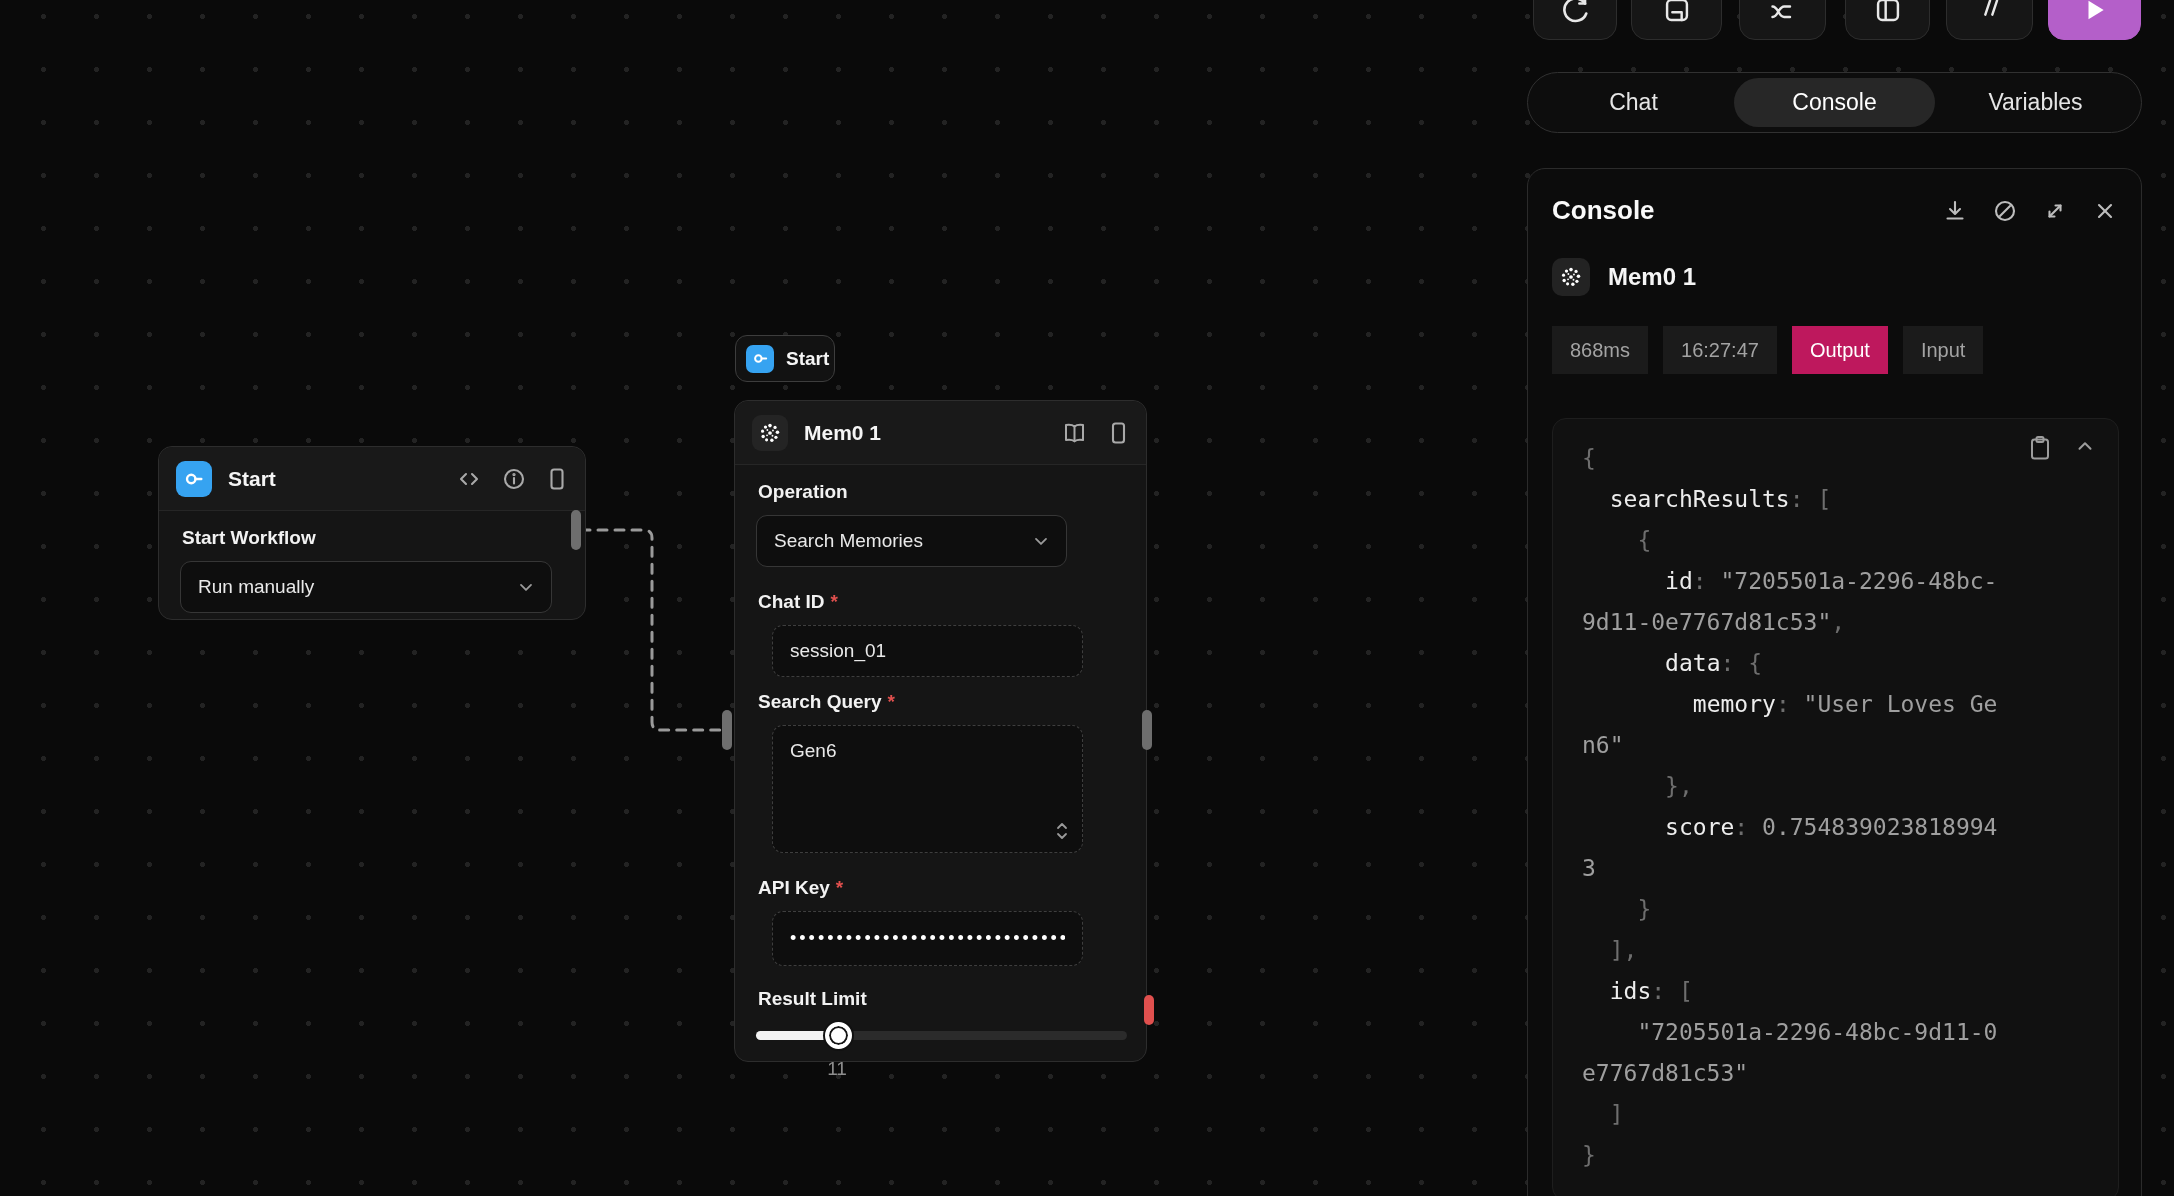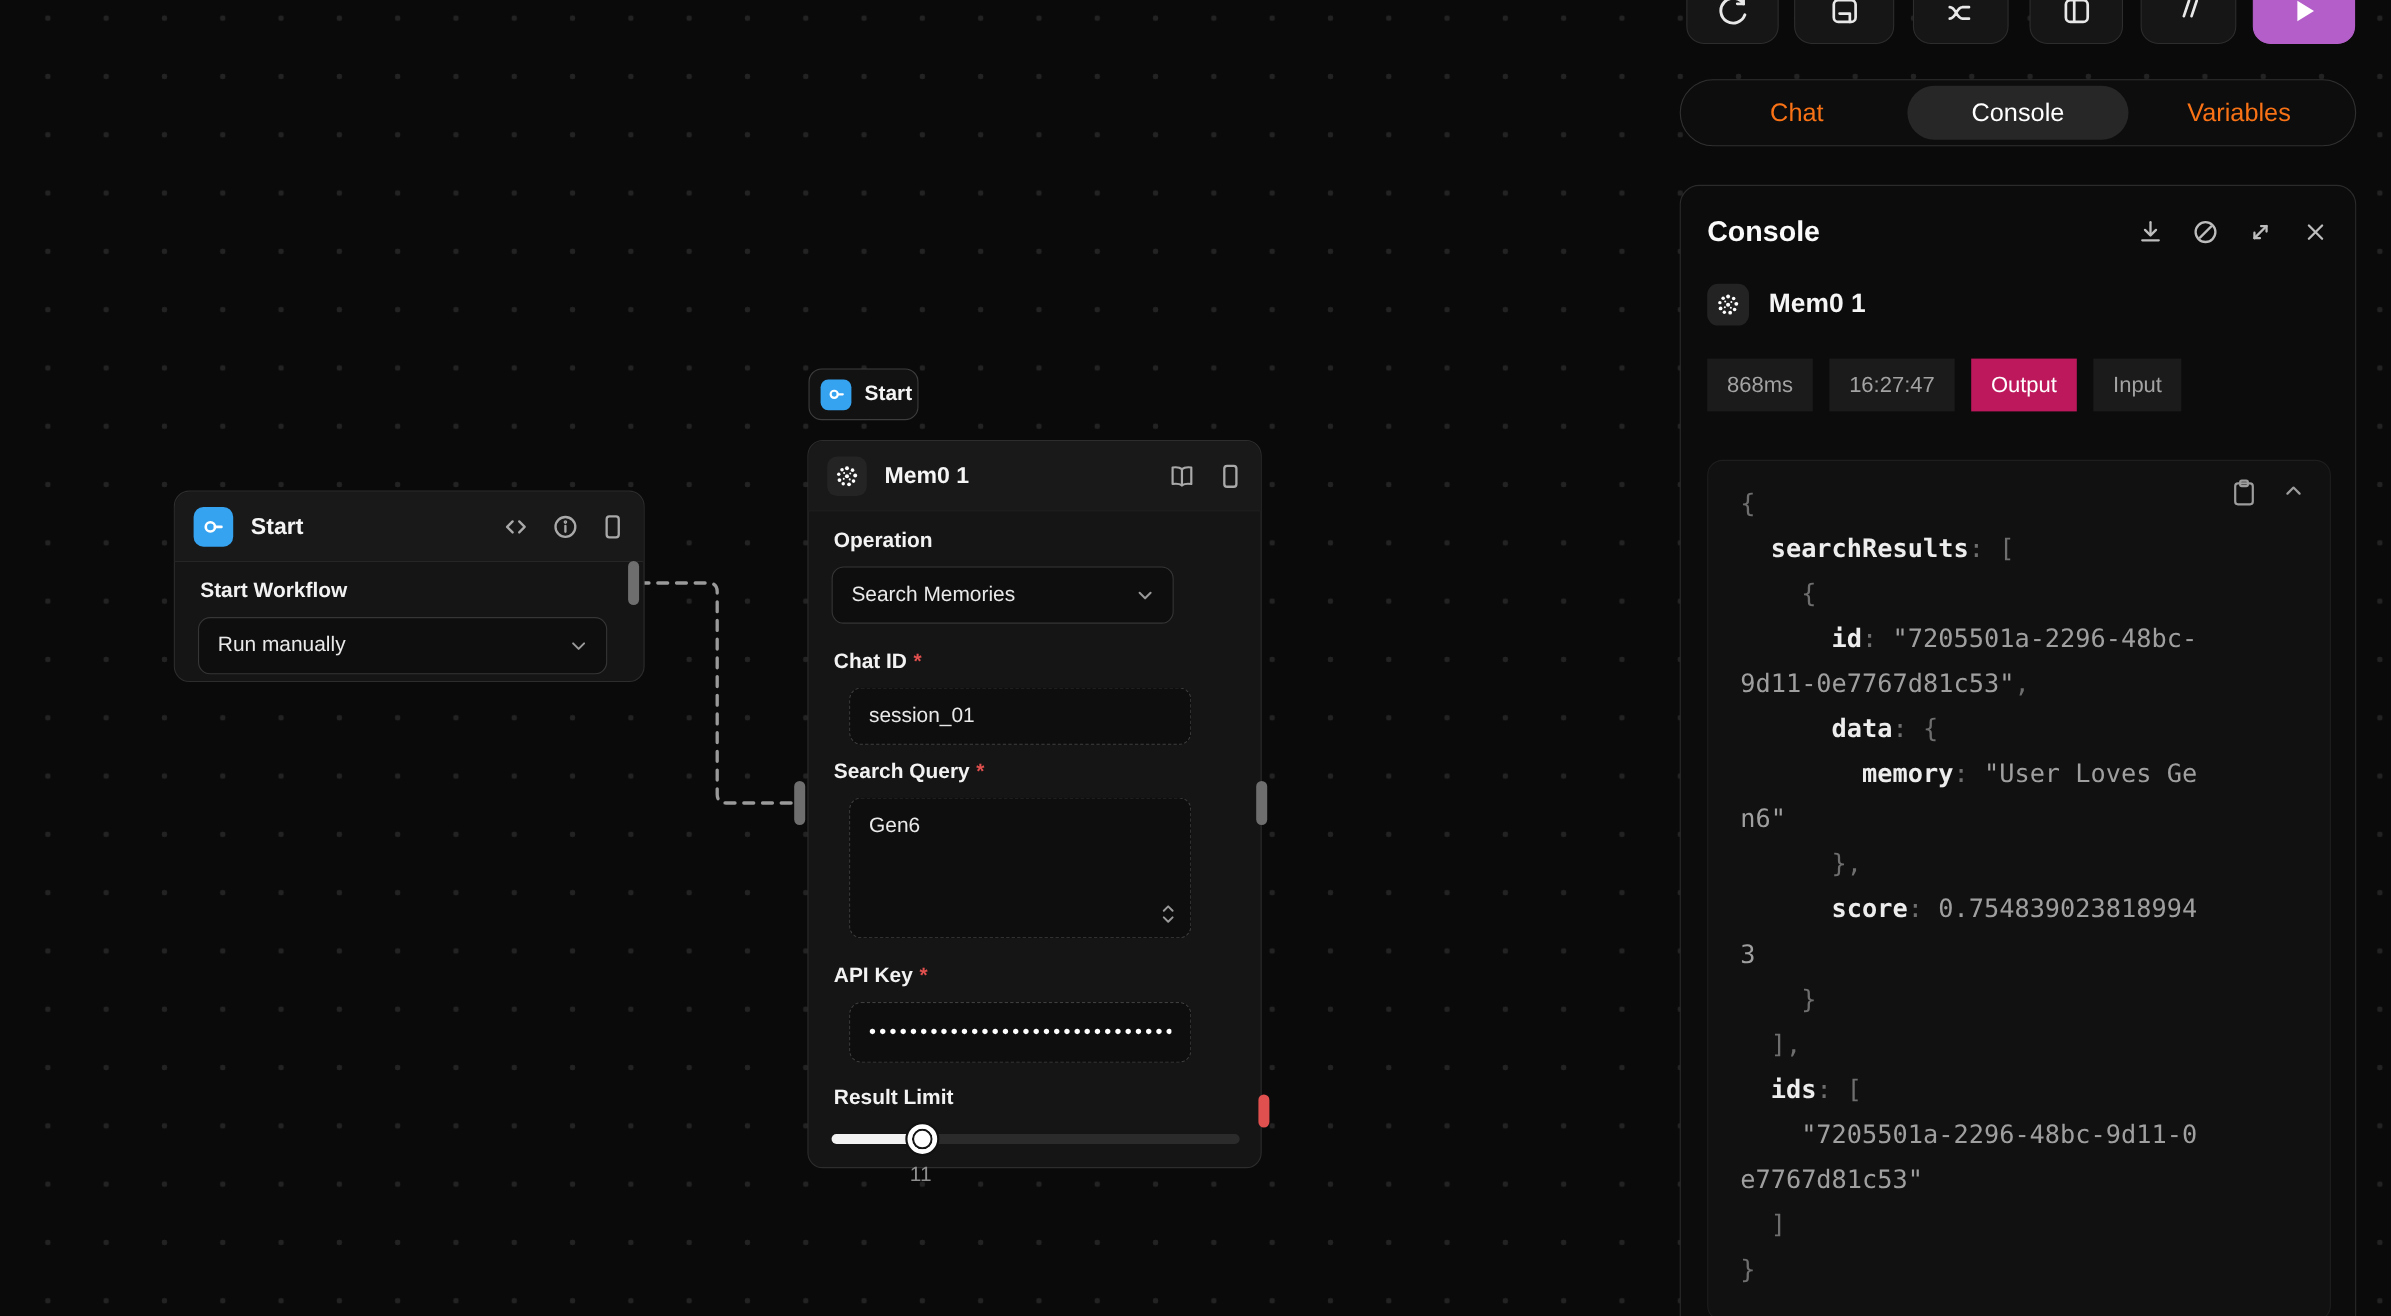--- a/index.html
+++ b/index.html
@@ -51,40 +51,40 @@
 
   
   .toolbar-btn { position:absolute; top:-26px; height:66px; width:84px; background:#161616;
     border:1px solid #2d2d2d; border-radius:16px; display:flex; justify-content:center; overflow:hidden; }
   .toolbar-btn .bi { margin-top:21px; color:#e8e8e8; }
   .toolbar-btn.run { background:#b45fc9; border-color:#b45fc9; width:93px; }
 
   .tabsbar { position:absolute; left:1527px; top:72px; width:615px; height:61px; background:#0d0d0d;
     border:1px solid #313131; border-radius:31px; display:flex; align-items:center; padding:5px; }
   .tab { flex:1 1 0; height:49px; display:flex; align-items:center; justify-content:center;
-    font-size:23px; color:#f97316; border-radius:25px; }
+    font-size:23px; color:#e5e5e5; border-radius:25px; }
   .tab.active { background:#272727; color:#ffffff; font-weight:400; }
 
   .panel { position:absolute; left:1527px; top:168px; width:615px; height:1060px; background:#0c0c0c;
     border:1px solid #2b2b2b; border-radius:18px; padding:0 24px; }
   .panel-titlerow { display:flex; align-items:center; margin-top:26px; }
   .panel-title { font-size:26px; font-weight:700; color:#fafafa; flex:1 1 auto; }
   .panel-icons { display:flex; align-items:center; gap:26px; color:#bdbdbd; }
   .entry-row { display:flex; align-items:center; gap:18px; margin-top:32px; }
   .mem0-tile { width:38px; height:38px; border-radius:10px; background:#232323; display:flex; align-items:center; justify-content:center; }
   .entry-name { font-size:24px; font-weight:700; color:#f5f5f5; }
   .badge-row { display:flex; align-items:center; gap:15px; margin-top:30px; }
   .badge { height:48px; padding:0 18px; border-radius:0; background:#1b1b1b; color:#a3a3a3;
     font-size:20px; display:flex; align-items:center; }
   .badge.active { background:#be185d; color:#ffffff; }
 
   .codeblock { position:relative; margin-top:44px; width:567px; background:#111111; border:1px solid #1e1e1e;
     border-radius:14px; padding:19px 0 24px 29px; }
   .code-line { font-family:"DejaVu Sans Mono", monospace; font-size:23px; line-height:41px; white-space:pre; }
-  .t-k { color:#ededed; font-weight:700; }
+  .t-k { color:#ededed; font-weight:400; }
   .t-p { color:#6e6e6e; }
   .t-v { color:#9f9f9f; }
   .code-actions { position:absolute; top:16px; right:22px; display:flex; gap:22px; color:#9d9d9d; }
 
   svg { display:block; }
 </style>
 </head>
 <body>
 
 <svg class="edge-svg" width="2174" height="1196">

